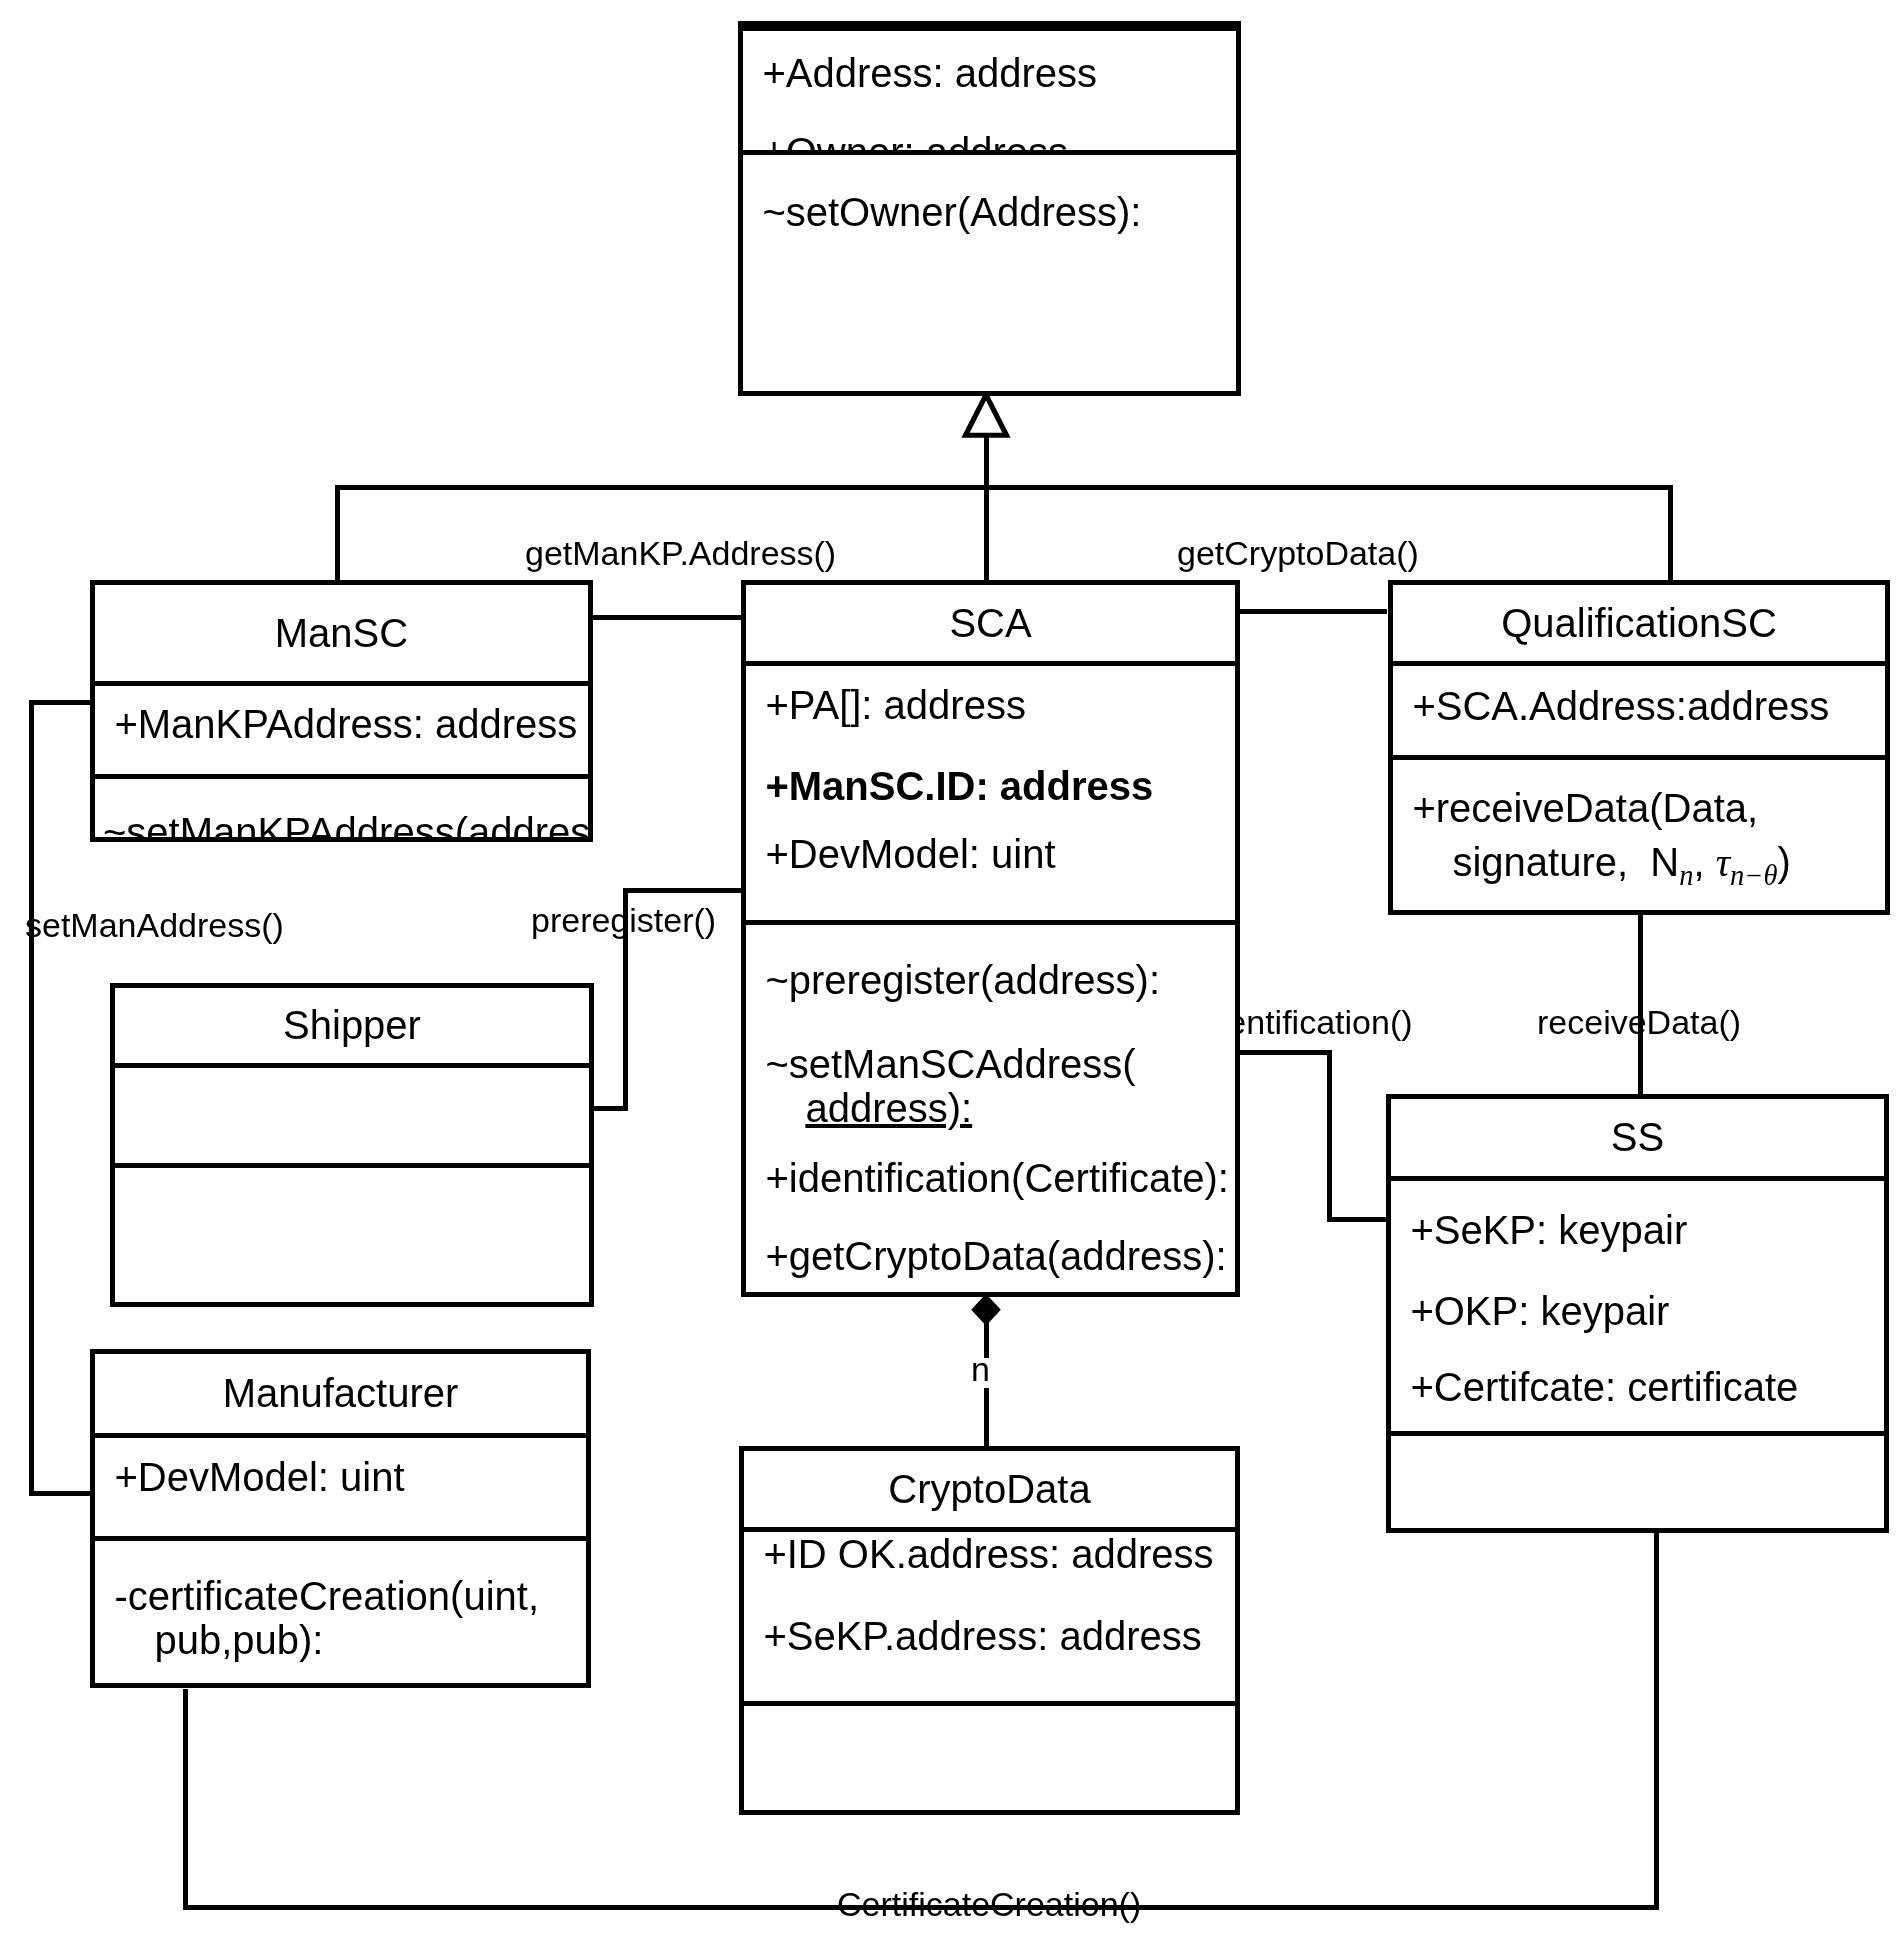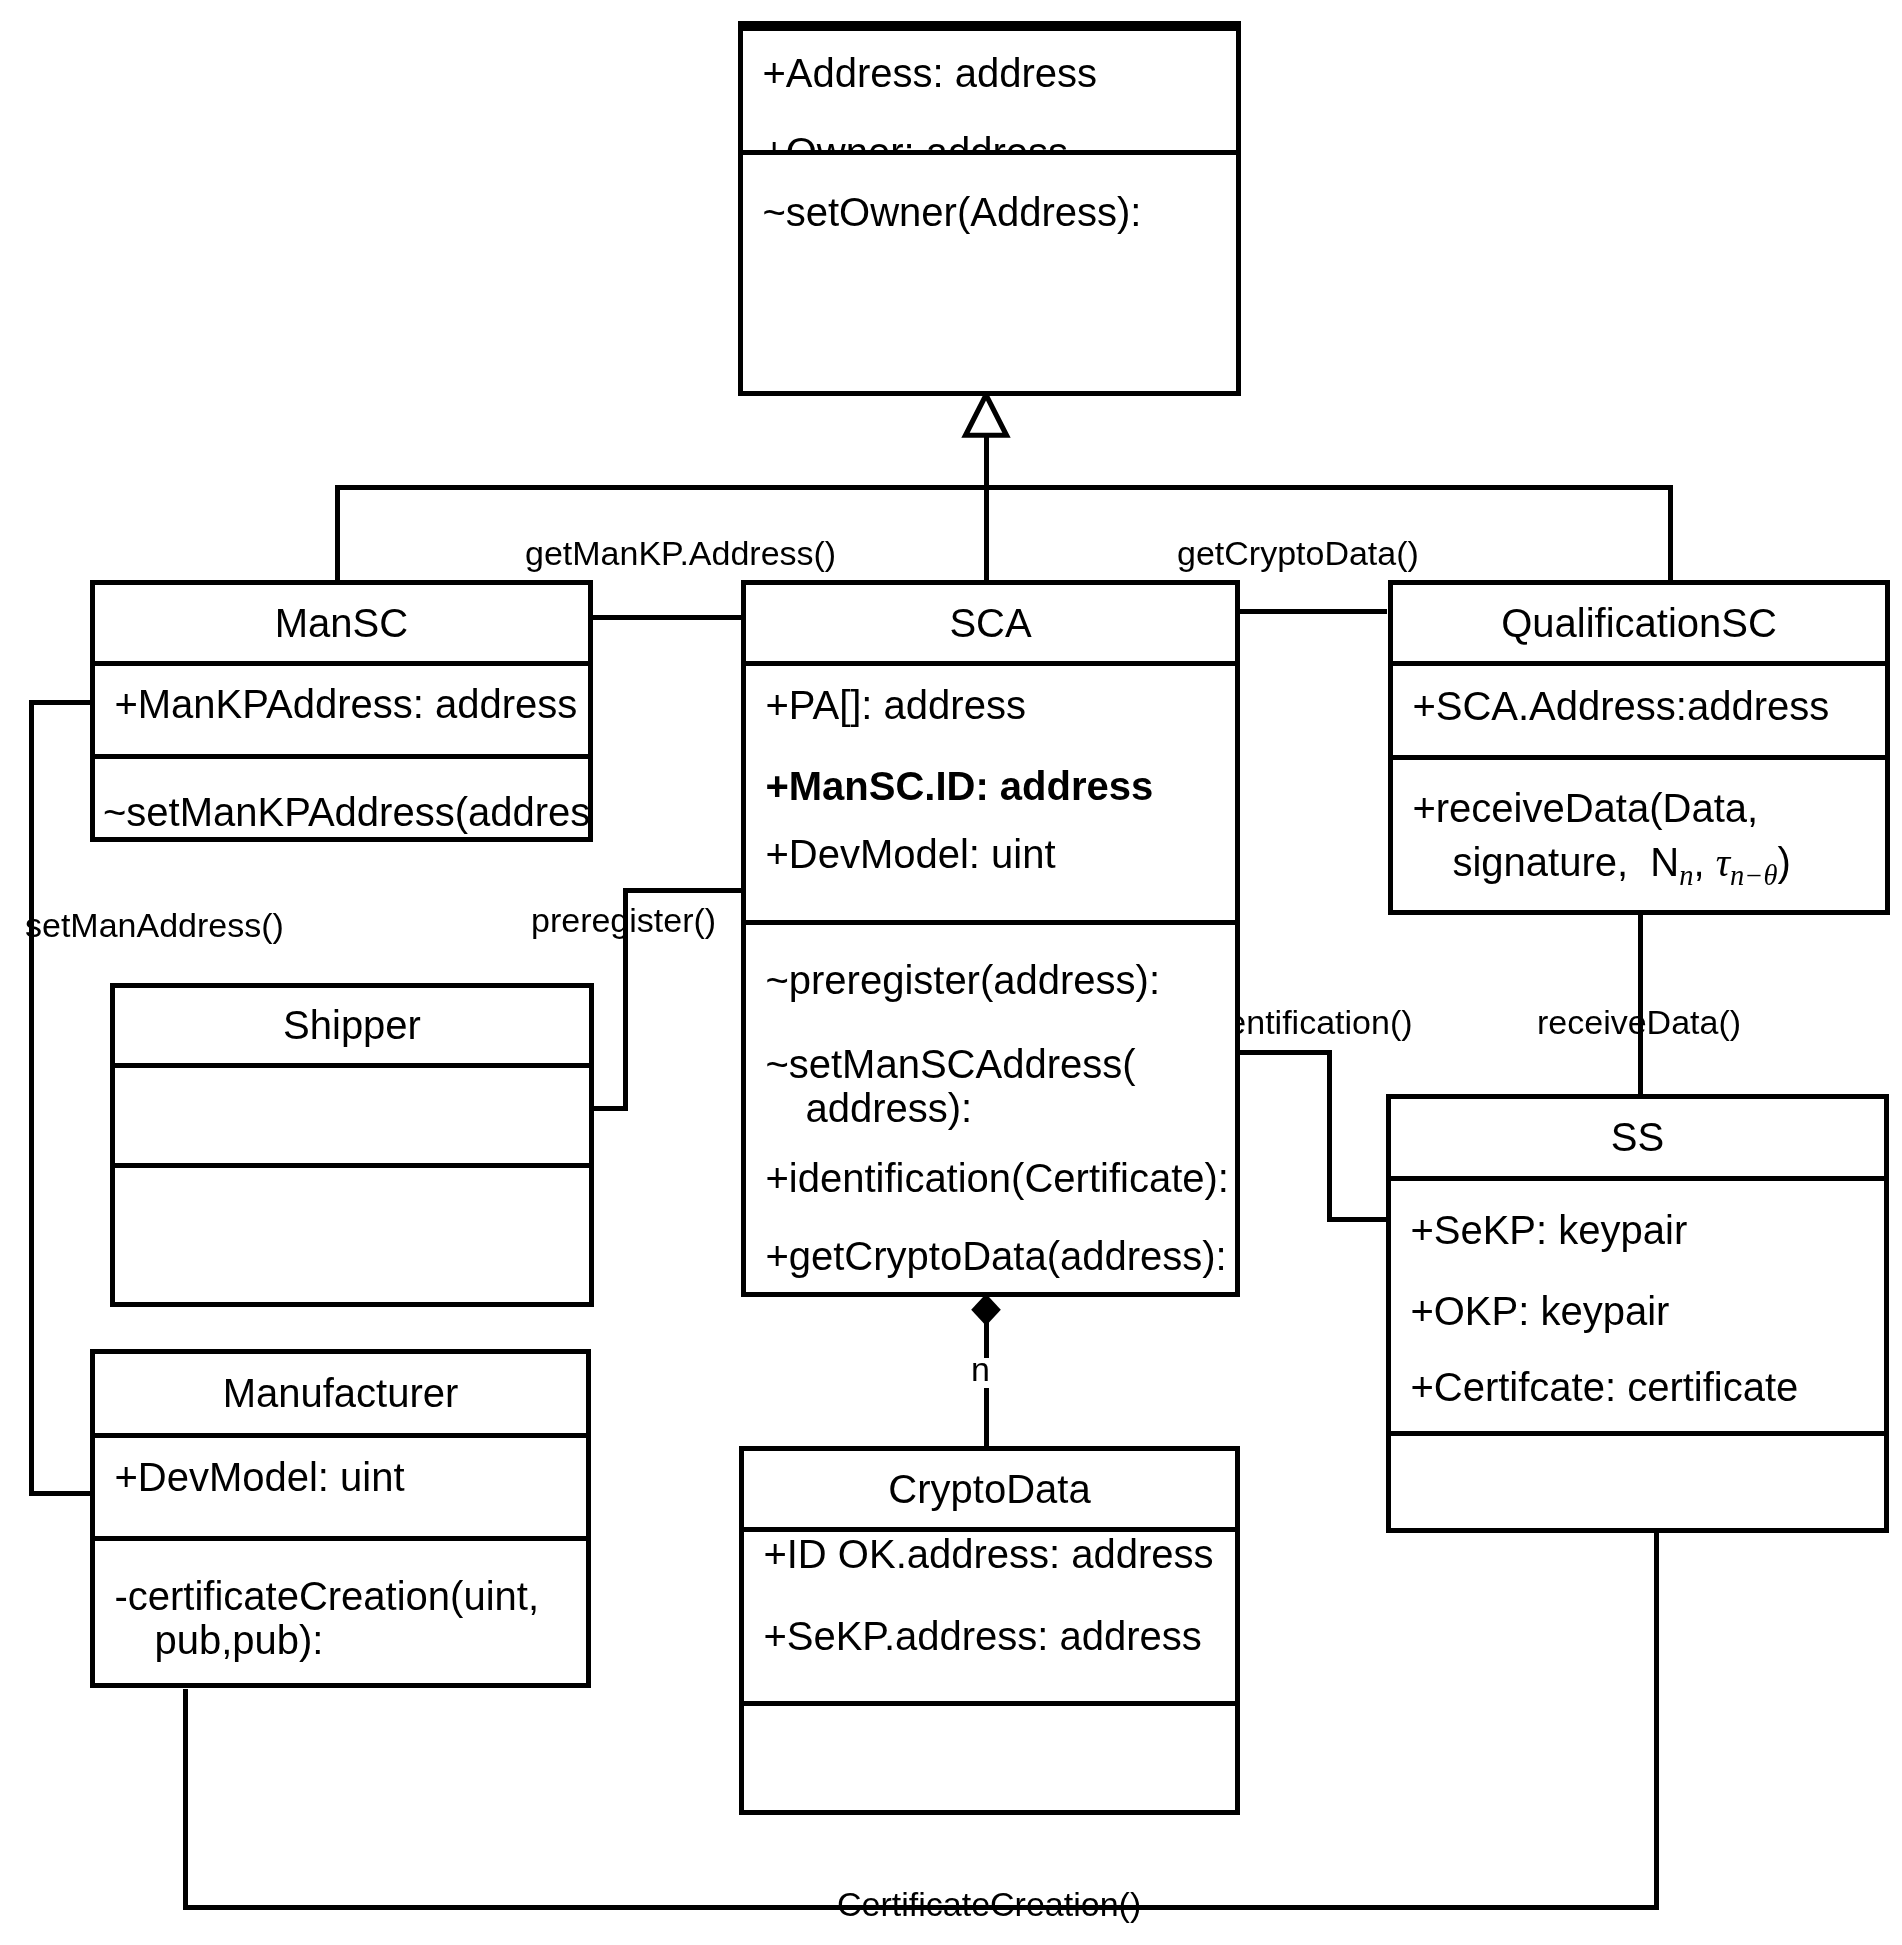--- a/index.html
+++ b/index.html
@@ -74,40 +74,40 @@
     <div class="uml-comp" style="height:124px;padding-top:20.5px;">
       <div class="entry" style="margin-bottom:35px;">+Address: address</div>
       <div class="entry">+Owner: address</div>
     </div>
     <div class="uml-comp grow" style="padding-top:35px;">
       <div class="entry">~setOwner(Address):</div>
     </div>
   </div>
 
   <div class="uml-class" style="left:90px;top:580px;width:503px;height:262px;">
-    <div class="uml-title" style="height:76px;">ManSC</div>
+    <div class="uml-title" style="height:96px;">ManSC</div>
     <div class="uml-comp" style="height:93px;padding-top:16px;">
       <div class="entry">+ManKPAddress: address</div>
     </div>
     <div class="uml-comp grow" style="padding-top:31px;padding-left:8px;">
       <div class="entry">~setManKPAddress(address):</div>
     </div>
   </div>
 
   <div class="uml-class" style="left:741px;top:580px;width:499px;height:717px;">
     <div class="uml-title" style="height:76px;">SCA</div>
     <div class="uml-comp" style="height:259px;padding-top:17px;">
       <div class="entry" style="margin-bottom:37px;">+PA[]: address</div>
       <div class="entry" style="margin-bottom:24px;font-weight:bold;">+ManSC.ID: address</div>
       <div class="entry">+DevModel: uint</div>
     </div>
     <div class="uml-comp grow" style="padding-top:33px;">
       <div class="entry" style="margin-bottom:40px;">~preregister(address):</div>
       <div class="entry">~setManSCAddress(</div>
-      <div class="entry ind" style="margin-bottom:26px;">address):</div>
+      <div class="entry ind" style="margin-bottom:26px;text-decoration:underline;">address):</div>
       <div class="entry" style="margin-bottom:34px;">+identification(Certificate):</div>
       <div class="entry">+getCryptoData(address):</div>
     </div>
   </div>
 
   <div class="uml-class" style="left:1388px;top:580px;width:502px;height:335px;">
     <div class="uml-title" style="height:76px;">QualificationSC</div>
     <div class="uml-comp" style="height:94px;padding-top:18px;">
       <div class="entry">+SCA.Address:address</div>
     </div>

